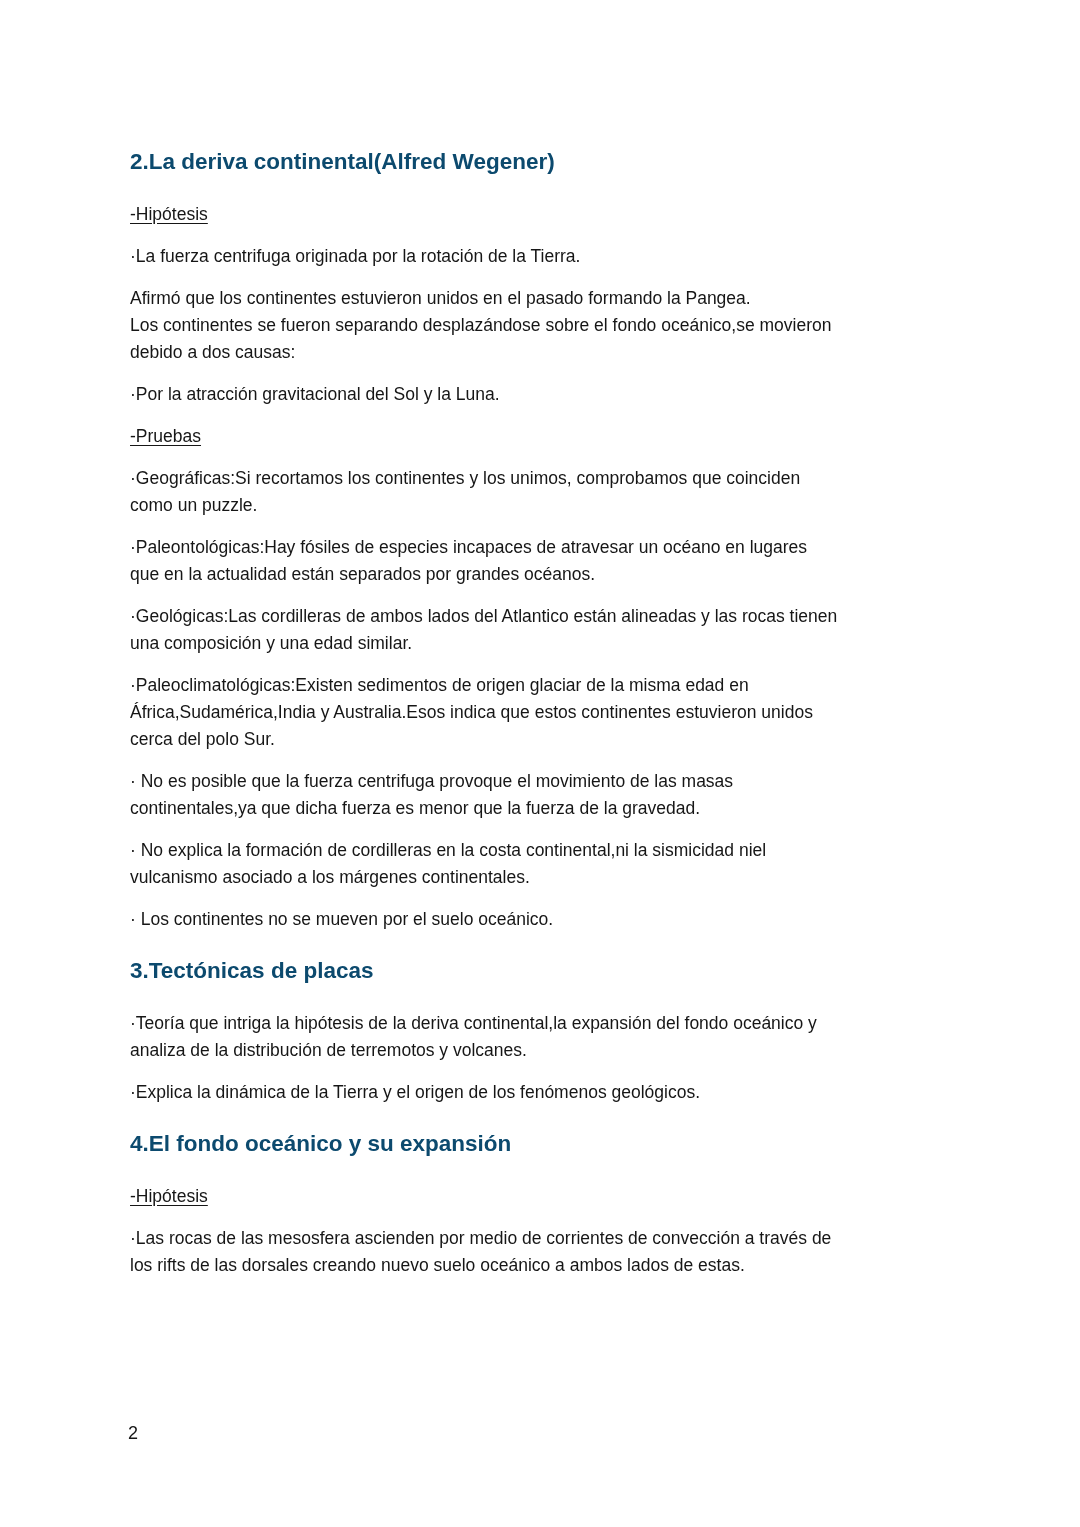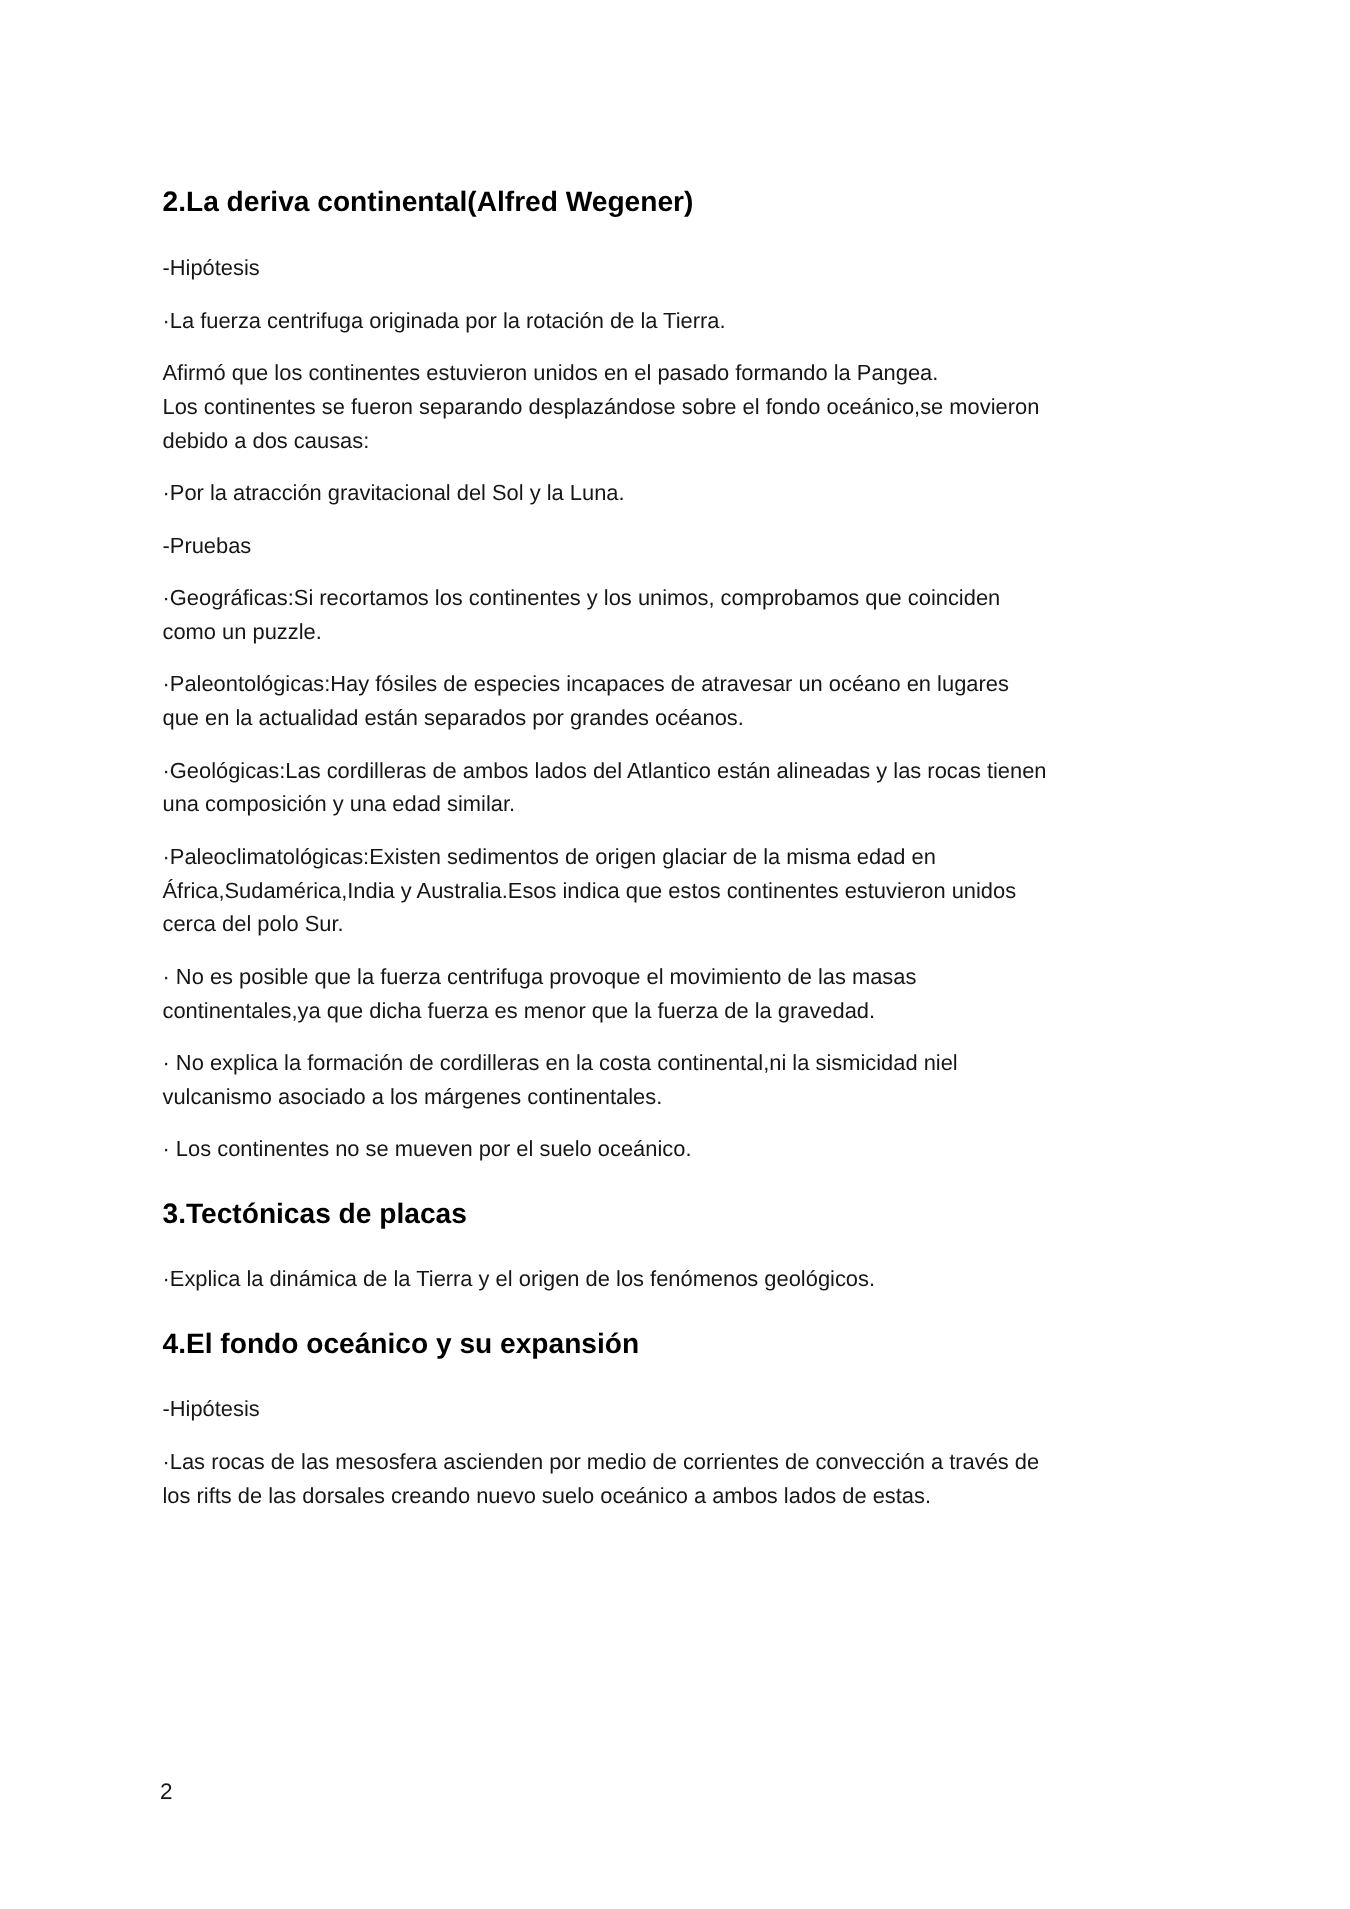--- a/index.html
+++ b/index.html
@@ -25,32 +25,33 @@
     left: 130px;
     top: 148px;
     width: 832px;
   }
   .heading {
     font-size: 22.5px;
     line-height: 28px;
     font-weight: bold;
     margin: 24px 0 25px 0;
     white-space: pre-line;
-    color: #000000;
+    color: #0c4a6e;
   }
   .heading.first {
     margin-top: 0;
   }
   .para, .sub {
     font-size: 17.5px;
     line-height: 27px;
     margin: 0 0 15px 0;
     white-space: pre-line;
   }
   .sub .u {
+    text-decoration: underline;
     text-underline-offset: 3px;
   }
   .lead {
     font-weight: normal;
   }
   .rest {
     white-space: pre-line;
   }
   .page-number {
     position: absolute;
@@ -98,20 +99,22 @@
     <p class="para">· No es posible que la fuerza centrifuga provoque el movimiento de las masas
 continentales,ya que dicha fuerza es menor que la fuerza de la gravedad.</p>
 
     <p class="para">· No explica la formación de cordilleras en la costa continental,ni la sismicidad niel
 vulcanismo asociado a los márgenes continentales.</p>
 
     <p class="para">· Los continentes no se mueven por el suelo oceánico.</p>
 
     <h2 class="heading">3.Tectónicas de placas</h2>
 
+    <p class="para">·Teoría que intriga la hipótesis de la deriva continental,la expansión del fondo oceánico y
+analiza de la distribución de terremotos y volcanes.</p>
 
     <p class="para">·Explica la dinámica de la Tierra y el origen de los fenómenos geológicos.</p>
 
     <h2 class="heading">4.El fondo oceánico y su expansión</h2>
 
     <p class="sub"><span class="u">-Hipótesis</span></p>
 
     <p class="para">·Las rocas de las mesosfera ascienden por medio de corrientes de convección a través de
 los rifts de las dorsales creando nuevo suelo oceánico a ambos lados de estas.</p>
 

